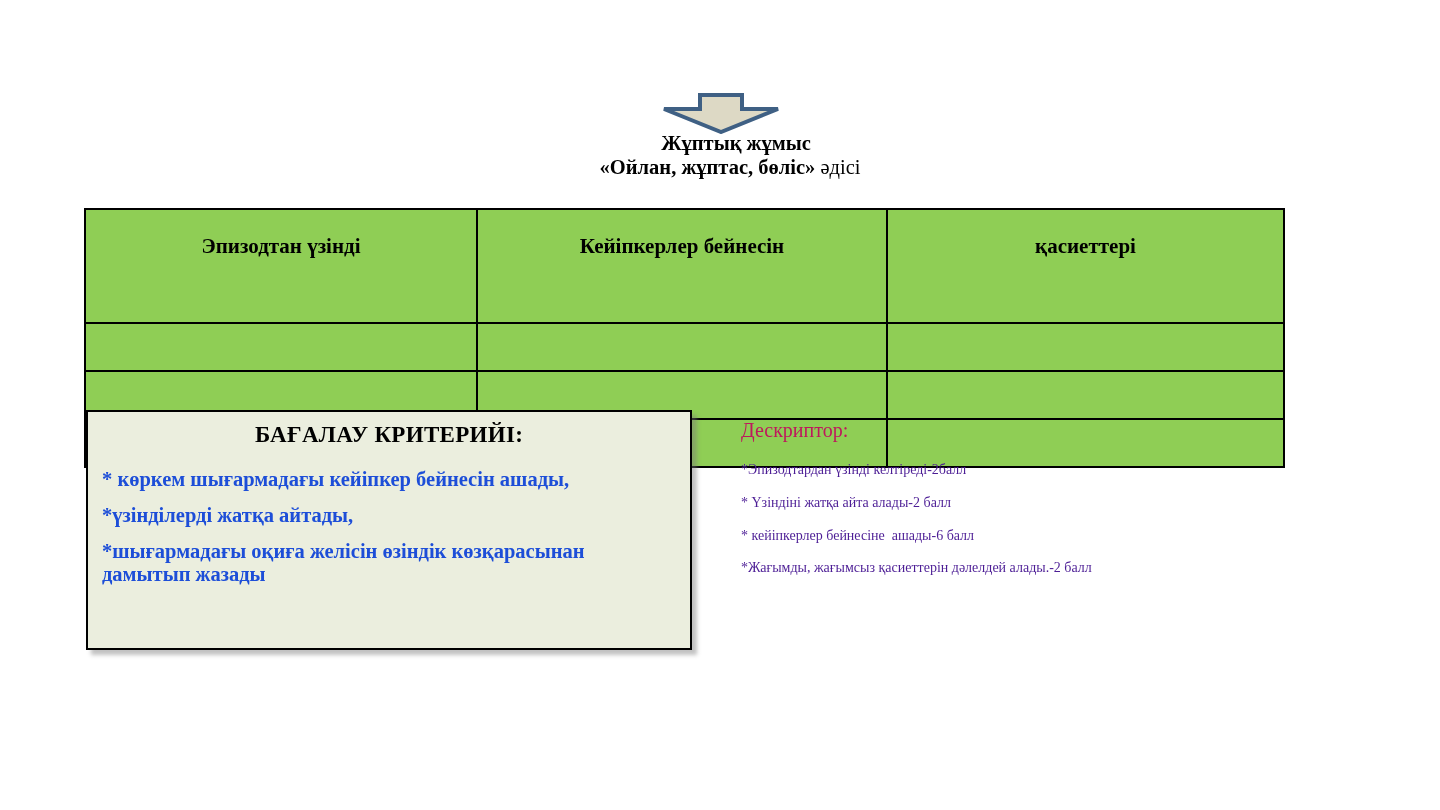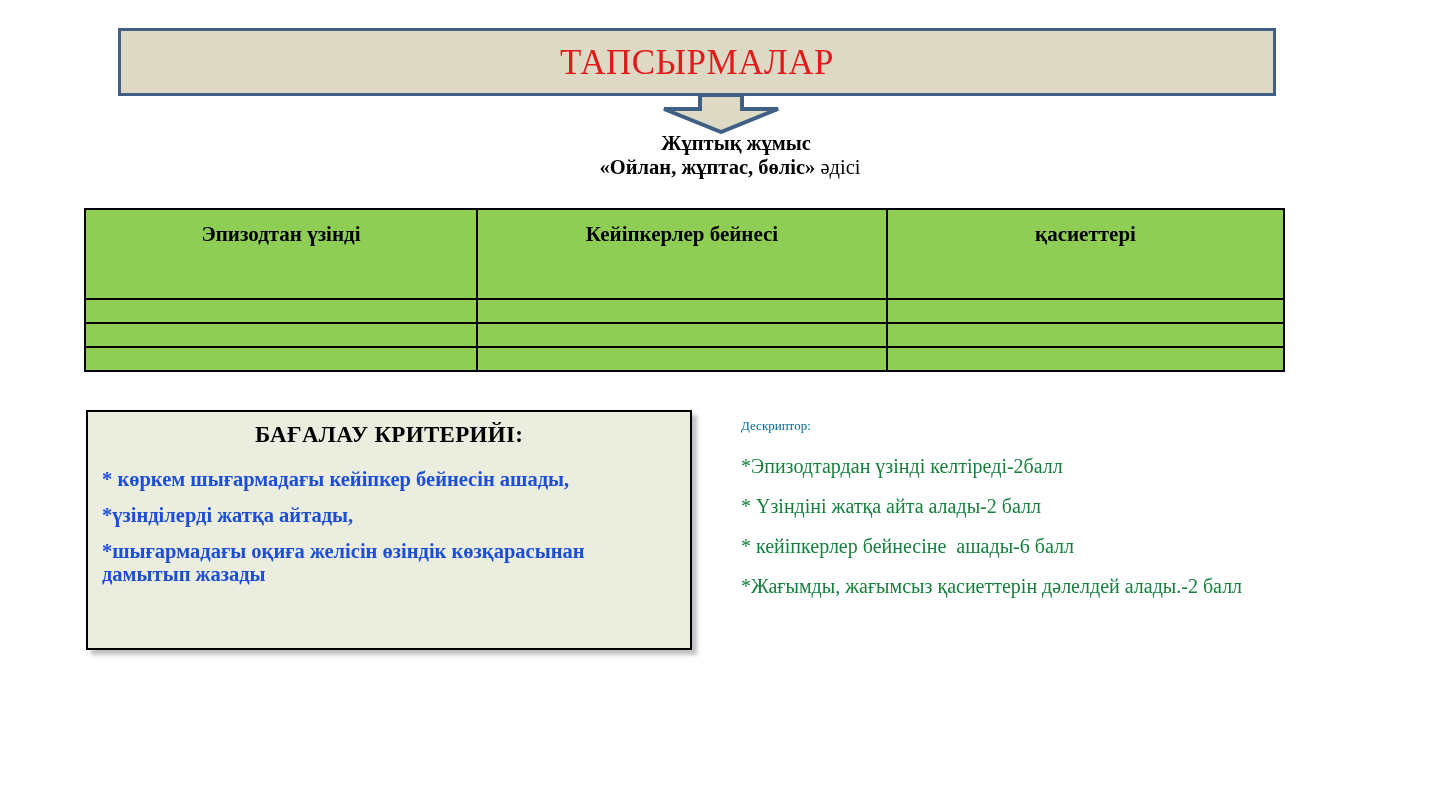--- a/index.html
+++ b/index.html
@@ -86,21 +86,21 @@
     position: absolute;
     left: 84px;
     top: 208px;
     width: 1199px;
     border-collapse: collapse;
     table-layout: fixed;
   }
   .work-table td {
     background: #8fce55;
     border: 2px solid #000000;
-    padding: 0;
+    padding: 12px;
     vertical-align: top;
   }
   .work-table col.c1 { width: 392px; }
   .work-table col.c2 { width: 410px; }
   .work-table col.c3 { width: 397px; }
 
   .work-table tr.head-row td {
     height: 88px;
     text-align: center;
     vertical-align: top;
@@ -151,45 +151,42 @@
   }
 
   
   .descriptor-block {
     position: absolute;
     left: 741px;
     top: 418px;
     width: 560px;
   }
   .descriptor-heading {
-    font-size: 13px;
-    color: #0369a1;
+    font-size: 20px;
+    color: #be185d;
     line-height: 1.2;
     margin-bottom: 20px;
   }
   .descriptor-item {
-    font-size: 20px;
-    color: #15803d;
+    font-size: 14px;
+    color: #4c1d95;
     line-height: 1.2;
     margin-bottom: 16px;
     white-space: pre-wrap;
     margin-top: 12px;
   }
   .descriptor-item:last-child {
     margin-bottom: 0;
   }
 </style>
 </head>
 <body>
 
 <div class="slide">
 
-  <div class="title-banner">
-    <div class="title-text">ТАПСЫРМАЛАР</div>
-  </div>
 
   <div class="down-arrow">
     <svg width="124" height="41" viewBox="0 0 124 41" xmlns="http://www.w3.org/2000/svg">
       <polygon points="41,2 83,2 83,16 119,16 62,39 5,16 41,16" fill="#ddd9c5" stroke="#3f6084" stroke-width="4" stroke-linejoin="miter"></polygon>
     </svg>
   </div>
 
   <div class="subtitle-block">
     <div class="subtitle-line1">Жұптық жұмыс</div>
     <div class="subtitle-line2"><span class="strong">«Ойлан, жұптас, бөліс»</span><span class="plain"> әдісі</span></div>
@@ -200,21 +197,21 @@
       <col class="c1">
         <col class="c2">
         <col class="c3">
     </colgroup>
     <tbody>
       <tr class="head-row">
         <td>
             <span class="head-cell-text">Эпизодтан үзінді</span>
           </td>
         <td>
-            <span class="head-cell-text">Кейіпкерлер бейнесі</span>
+            <span class="head-cell-text">Кейіпкерлер бейнесін</span>
           </td>
         <td>
             <span class="head-cell-text">қасиеттері</span>
           </td>
       </tr>
       <tr class="blank-row">
         <td></td>
         <td></td>
         <td></td>
       </tr>

